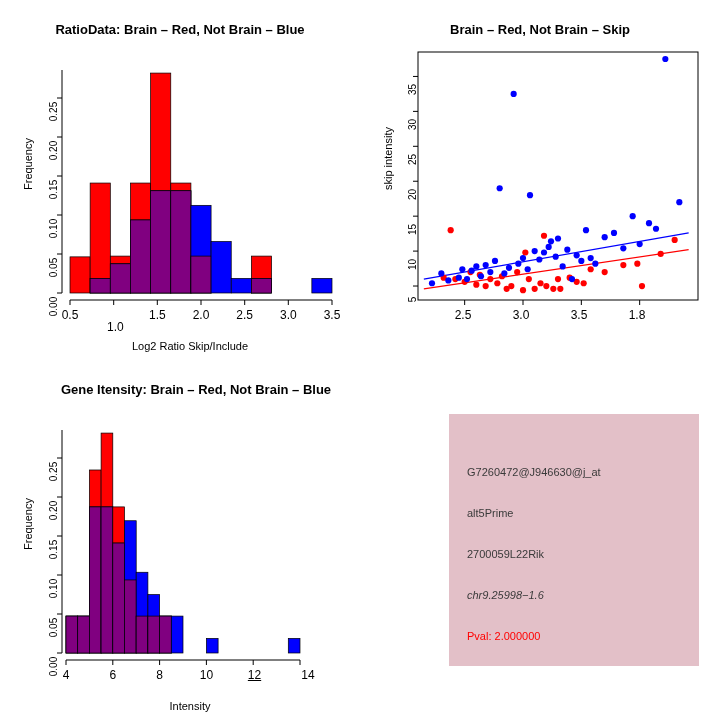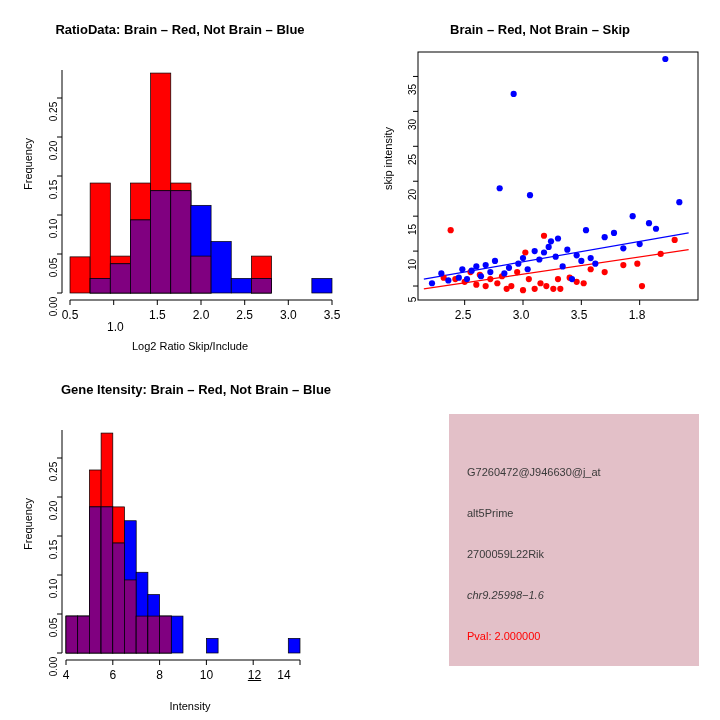--- a/index.html
+++ b/index.html
@@ -324,21 +324,21 @@
     <line x1="206.4" y1="300" x2="206.4" y2="305" stroke="#000" stroke-width="1"></line>
     <line x1="253.2" y1="300" x2="253.2" y2="305" stroke="#000" stroke-width="1"></line>
     <line x1="300" y1="300" x2="300" y2="305" stroke="#000" stroke-width="1"></line>
   </svg>
 
   <div class="tick-label" style="left:58px; top:308px; width:16px; text-align:center;">4</div>
   <div class="tick-label" style="left:104.8px; top:308px; width:16px; text-align:center;">6</div>
   <div class="tick-label" style="left:151.6px; top:308px; width:16px; text-align:center;">8</div>
   <div class="tick-label" style="left:198.4px; top:308px; width:16px; text-align:center;">10</div>
   <div class="tick-label" style="left:245.2px; top:308px; width:16px; text-align:right;text-decoration:underline;">12</div>
-  <div class="tick-label" style="left:276px; top:308px; width:16px; text-align:center;">14</div>
+  <div class="tick-label" style="left:300px; top:308px; width:16px; text-align:center;">14</div>
 
   <div class="ytick" style="left:25px; top:287px; width:28px;">0.00</div>
   <div class="ytick" style="left:25px; top:248px; width:28px;">0.05</div>
   <div class="ytick" style="left:25px; top:209px; width:28px;">0.10</div>
   <div class="ytick" style="left:25px; top:170px; width:28px;">0.15</div>
   <div class="ytick" style="left:25px; top:131px; width:28px;">0.20</div>
   <div class="ytick" style="left:25px; top:92px; width:28px;">0.25</div>
 </div>
 
 <div class="panel" id="info-box" style="left:416px; top:414px; width:250px; height:252px;margin-left:33px;">

